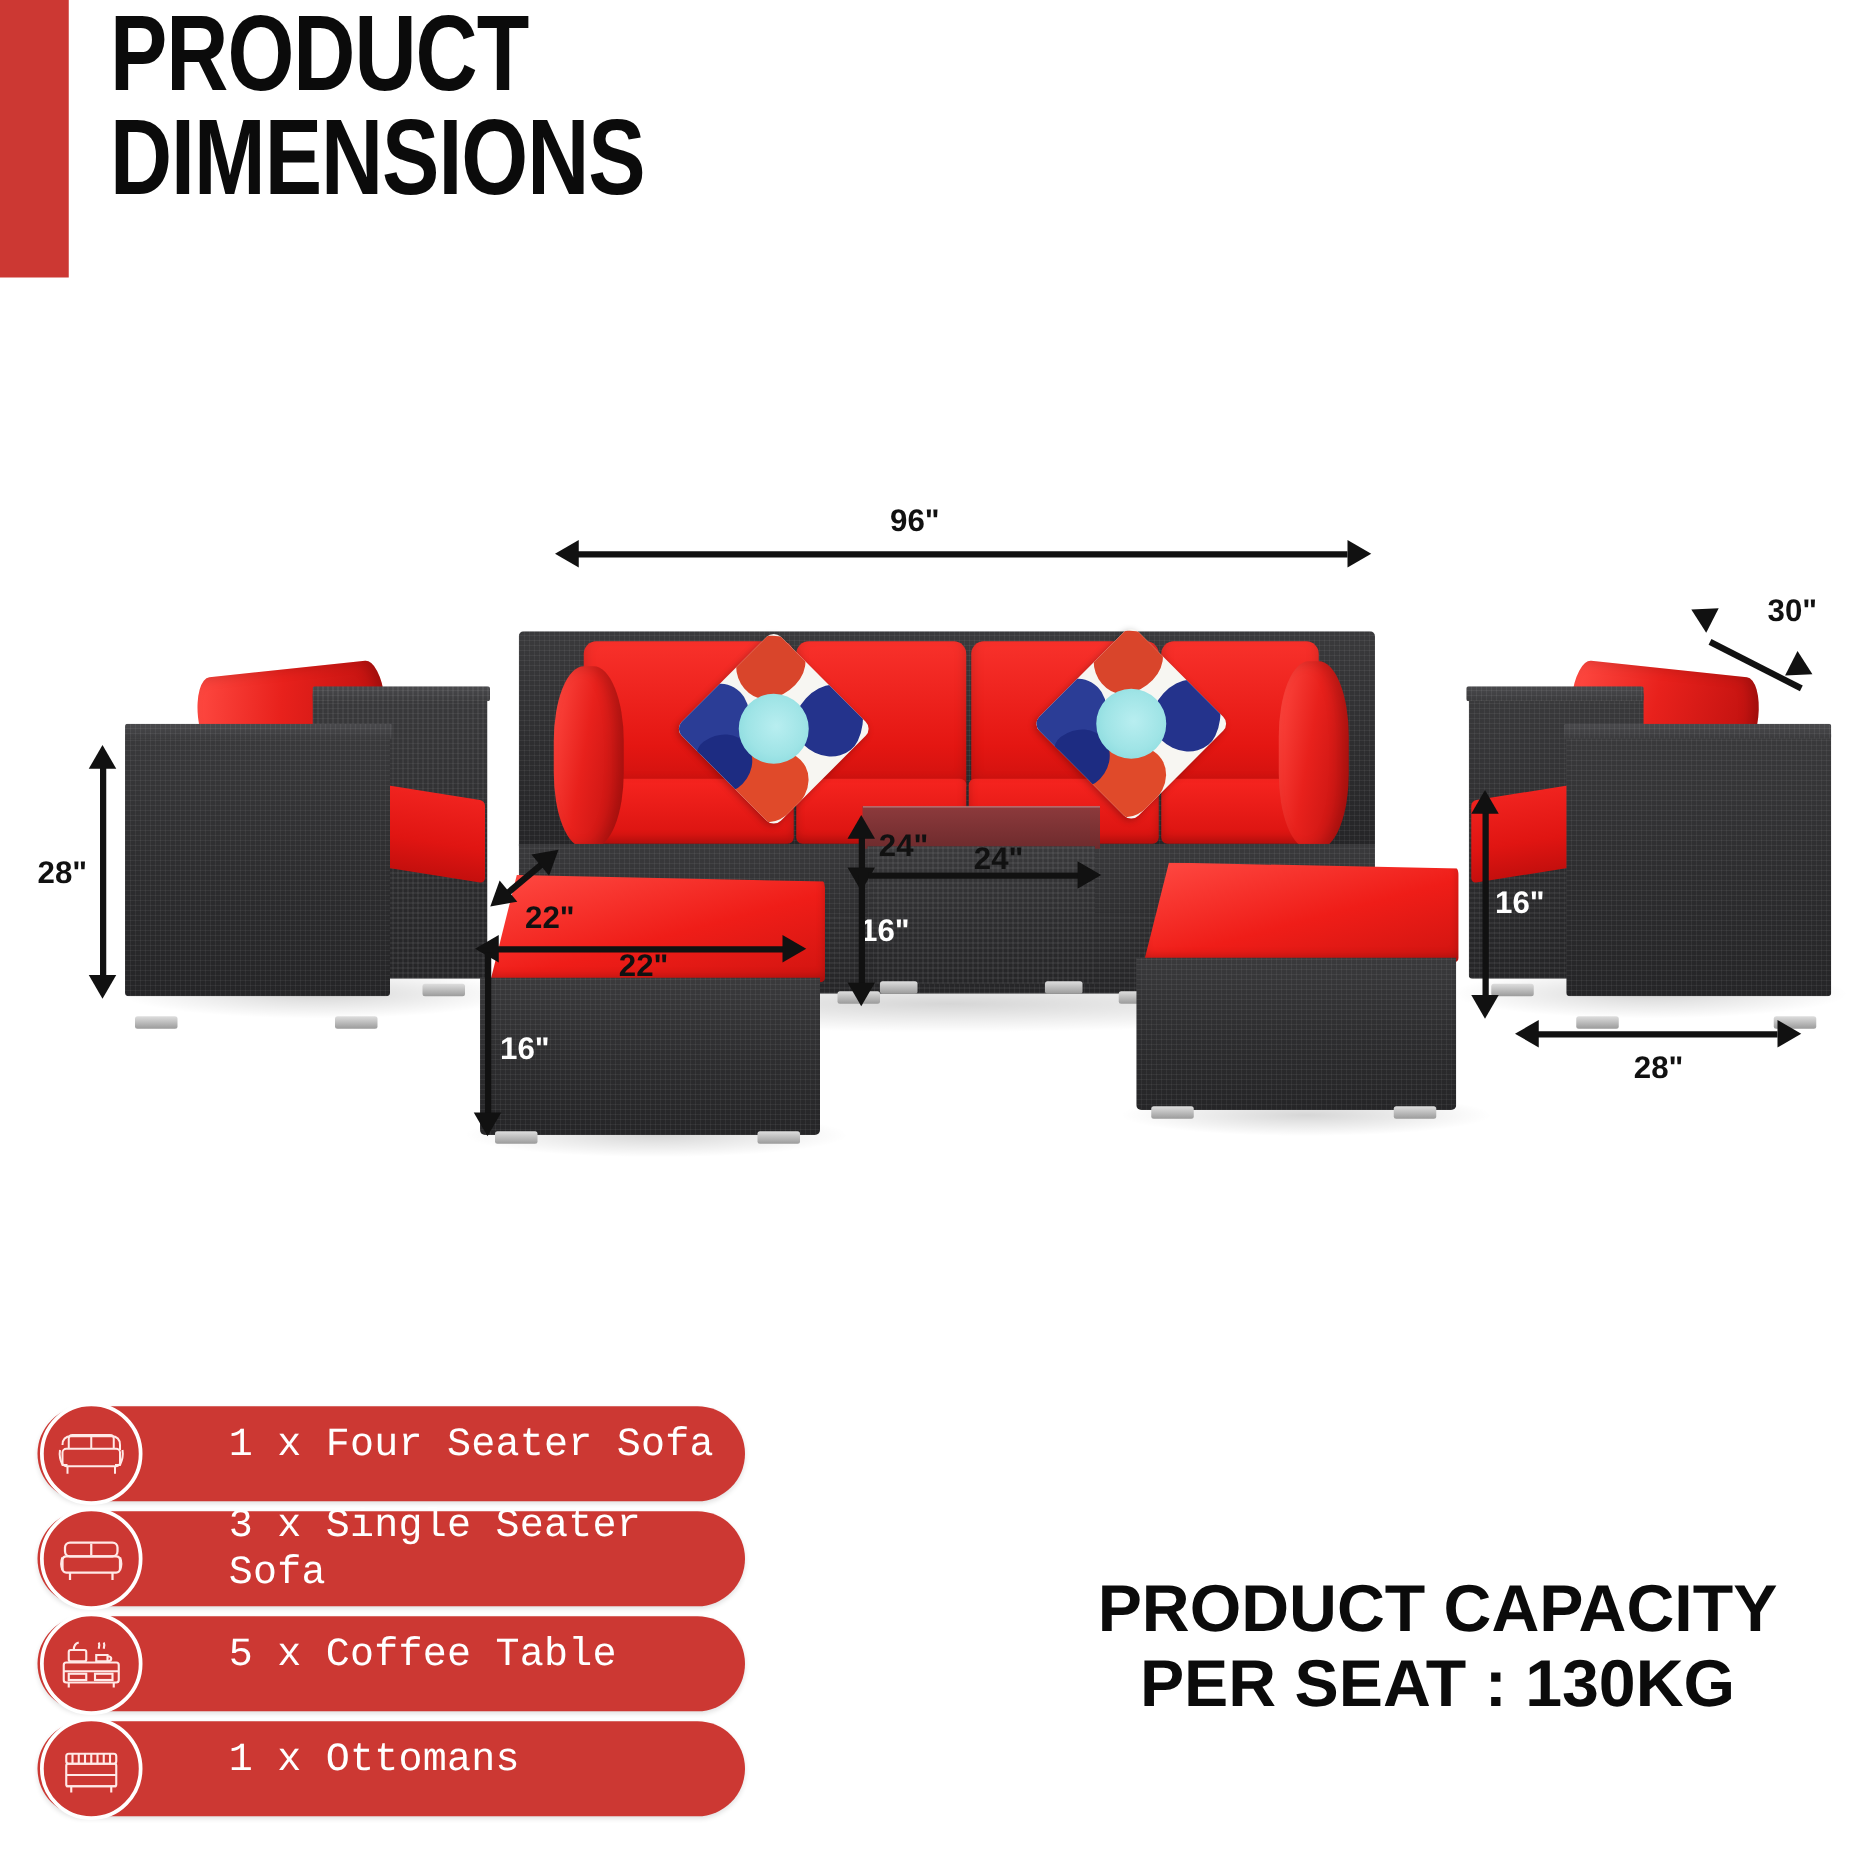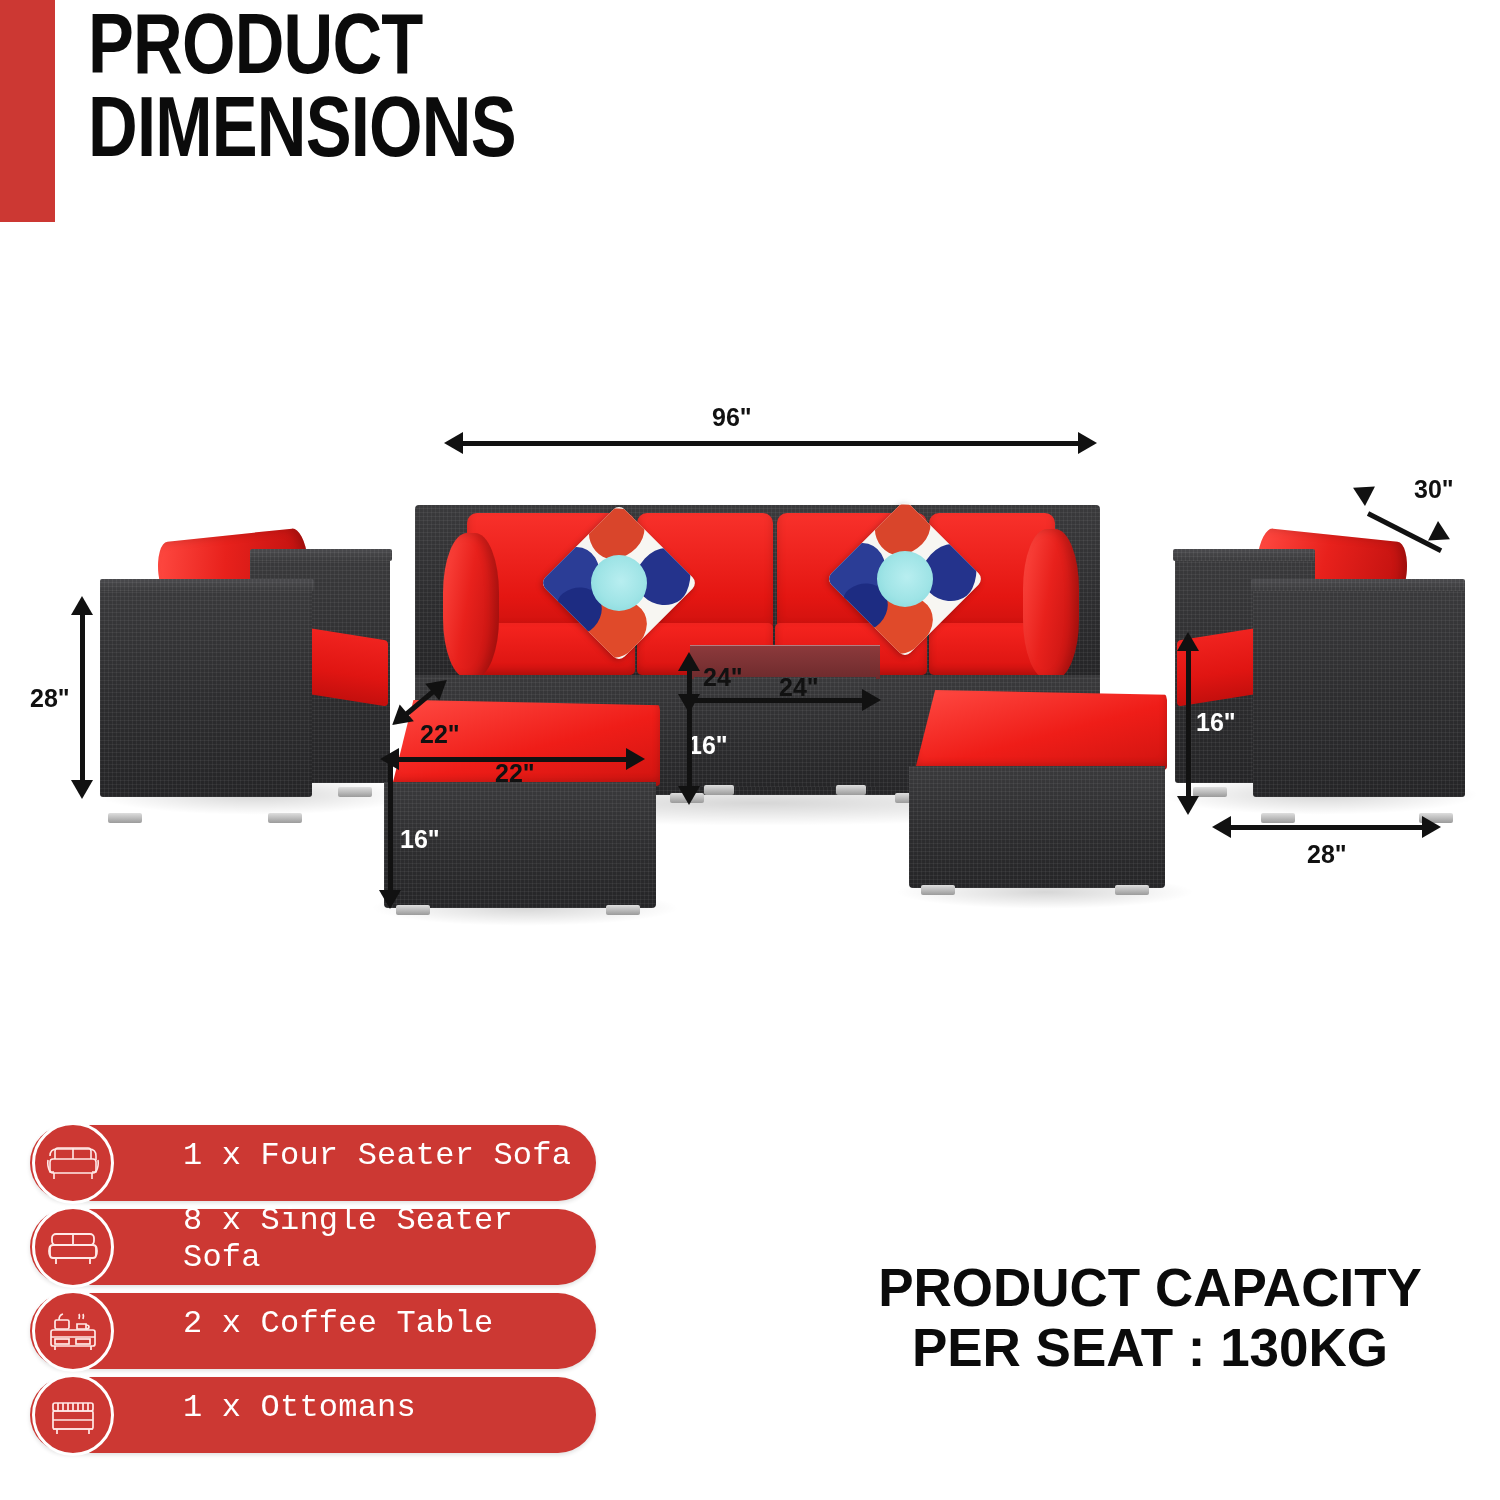--- a/index.html
+++ b/index.html
@@ -382,40 +382,40 @@
       <div class="badge">
         <svg width="54" height="50" viewBox="0 0 54 50" fill="none" stroke="#ffe9e7" stroke-width="1.8">
           <rect x="6" y="12" width="42" height="11" rx="4"></rect>
           <rect x="4" y="23" width="46" height="13" rx="3"></rect>
           <path d="M4 24 q-2 5 0 10"></path>
           <path d="M50 24 q2 5 0 10"></path>
           <path d="M10 36 v6 M44 36 v6"></path>
           <path d="M27 13 v9"></path>
         </svg>
       </div>
-      <div class="legend-text">8 x Single Seater Sofa</div>
+      <div class="legend-text">3 x Single Seater Sofa</div>
     </div>
 
     <div class="legend-row" style="top:168px;">
       <div class="pill"></div>
       <div class="badge">
         <svg width="54" height="50" viewBox="0 0 54 50" fill="none" stroke="#ffe9e7" stroke-width="1.7">
           <rect x="5" y="24" width="44" height="16" rx="2"></rect>
           <path d="M5 31 h44"></path>
           <rect x="9" y="33" width="14" height="5"></rect>
           <rect x="30" y="33" width="14" height="5"></rect>
           <rect x="9" y="14" width="14" height="9" rx="1.5"></rect>
           <path d="M13 14 q0 -5 4 -6"></path>
           <path d="M31 18 h9 v5 h-9 z"></path>
           <path d="M40 19 q3 0 3 2 t-3 2"></path>
           <path d="M33 13 q1 -3 0 -5 M37 13 q1 -3 0 -5"></path>
           <path d="M9 40 v4 M45 40 v4"></path>
         </svg>
       </div>
-      <div class="legend-text">2 x Coffee Table</div>
+      <div class="legend-text">5 x Coffee Table</div>
     </div>
 
     <div class="legend-row" style="top:252px;">
       <div class="pill"></div>
       <div class="badge">
         <svg width="54" height="50" viewBox="0 0 54 50" fill="none" stroke="#ffe9e7" stroke-width="1.7">
           <rect x="7" y="13" width="40" height="8" rx="2"></rect>
           <path d="M12 13 v8 M17 13 v8 M22 13 v8 M27 13 v8 M32 13 v8 M37 13 v8 M42 13 v8"></path>
           <rect x="7" y="21" width="40" height="18" rx="1.5"></rect>
           <path d="M7 30 h40"></path>

